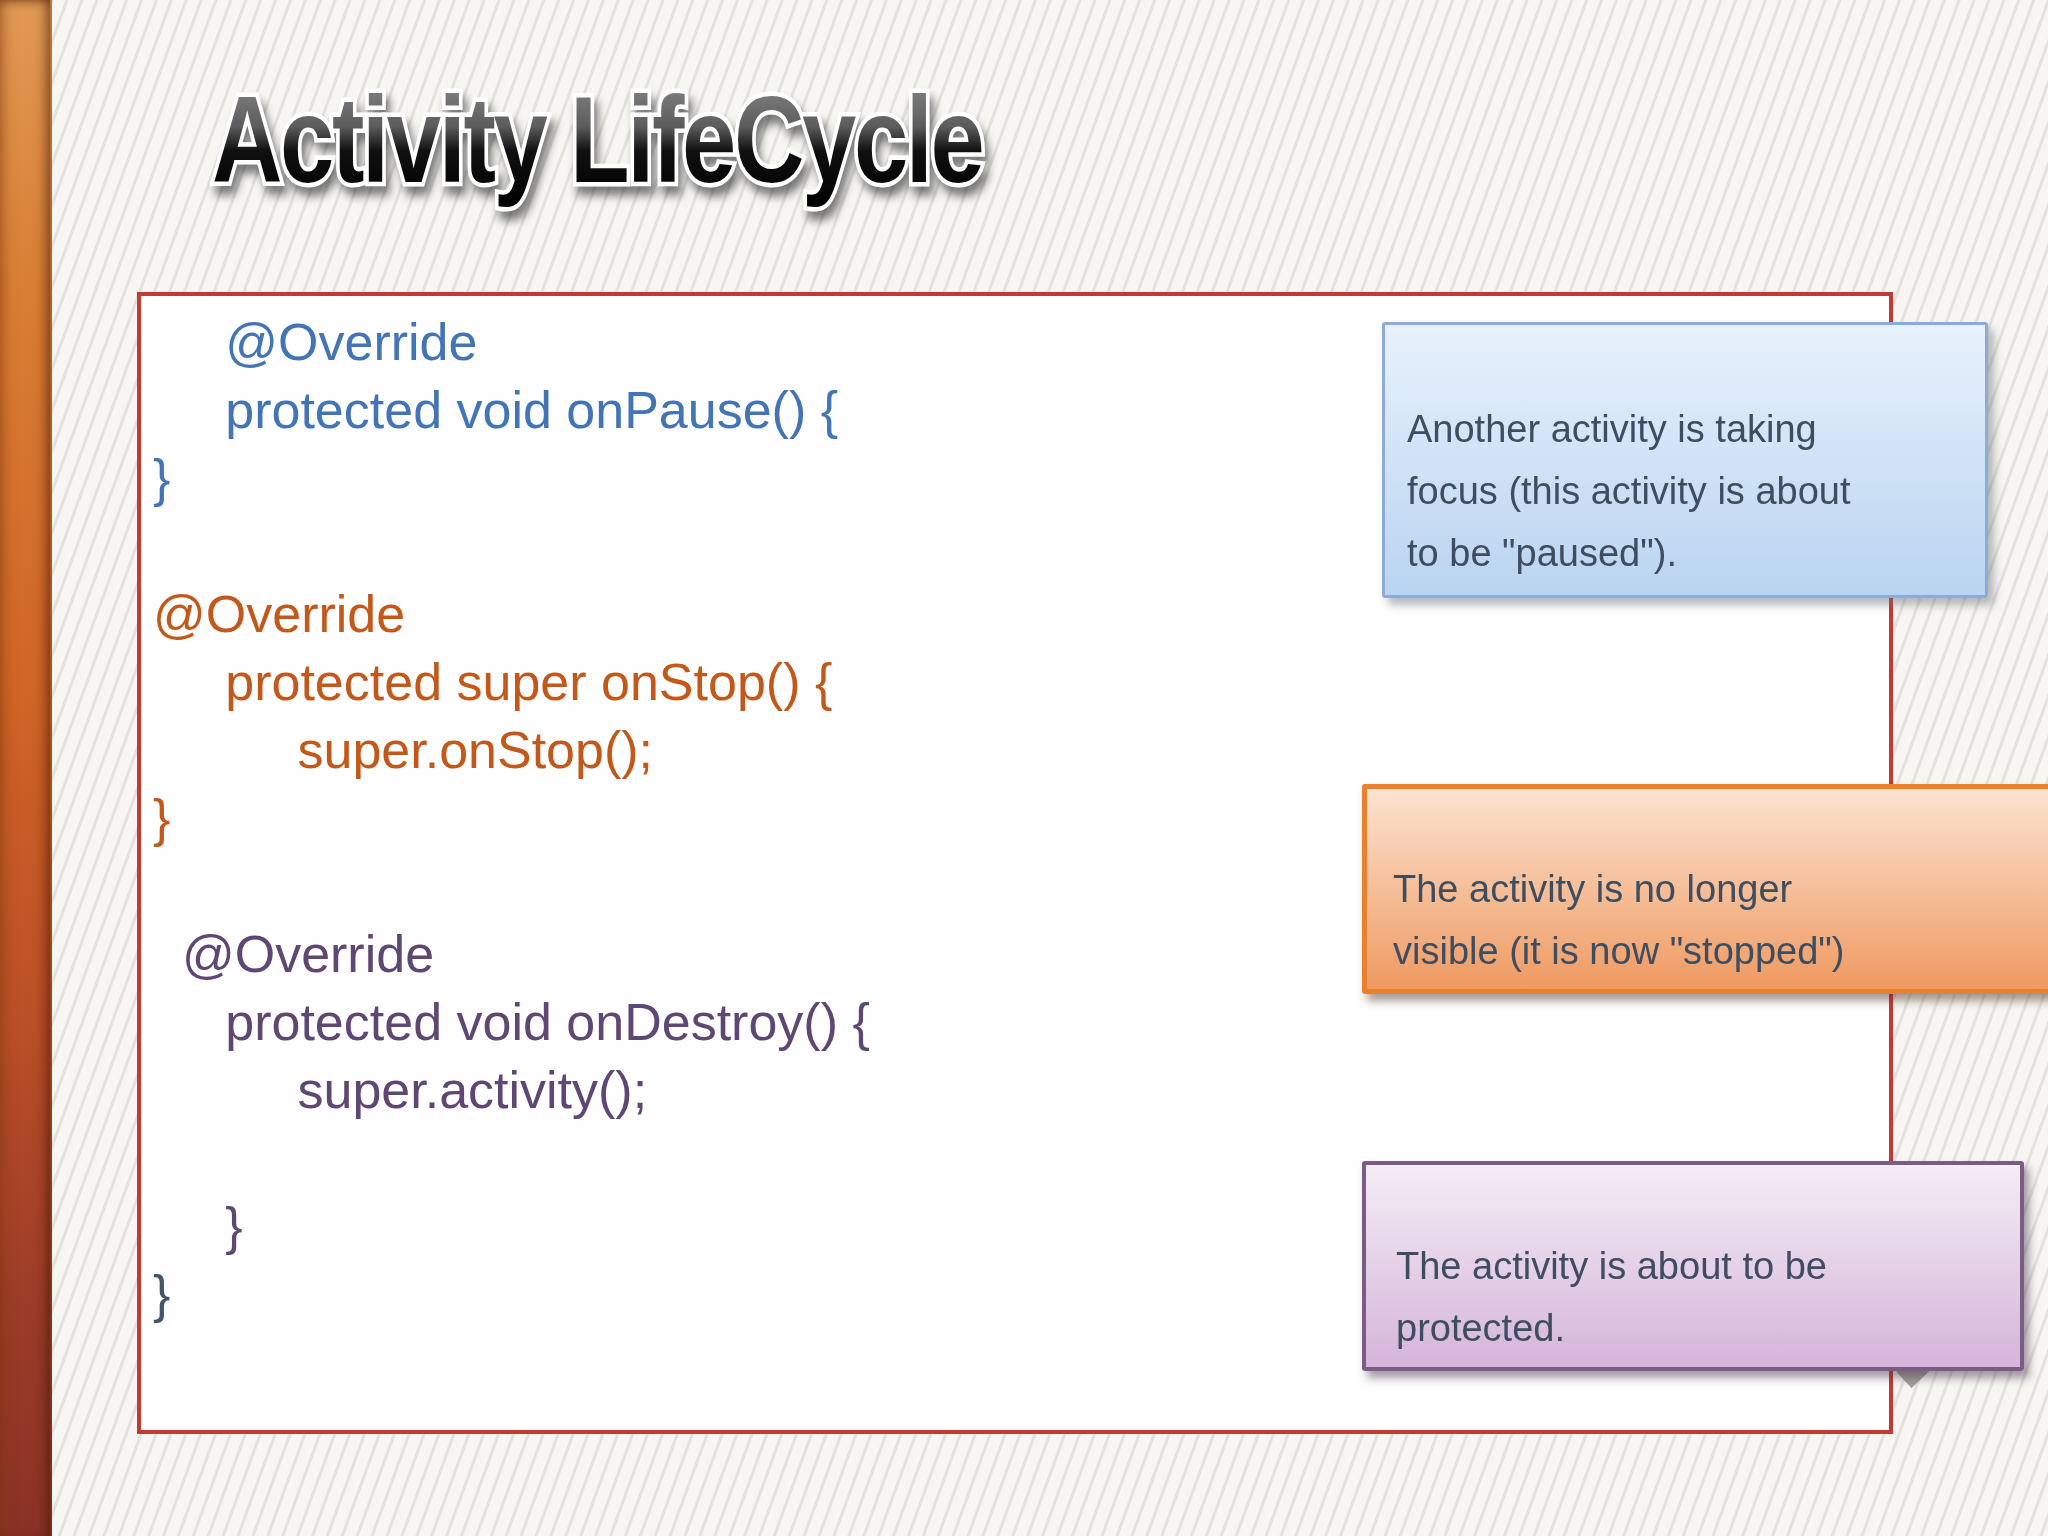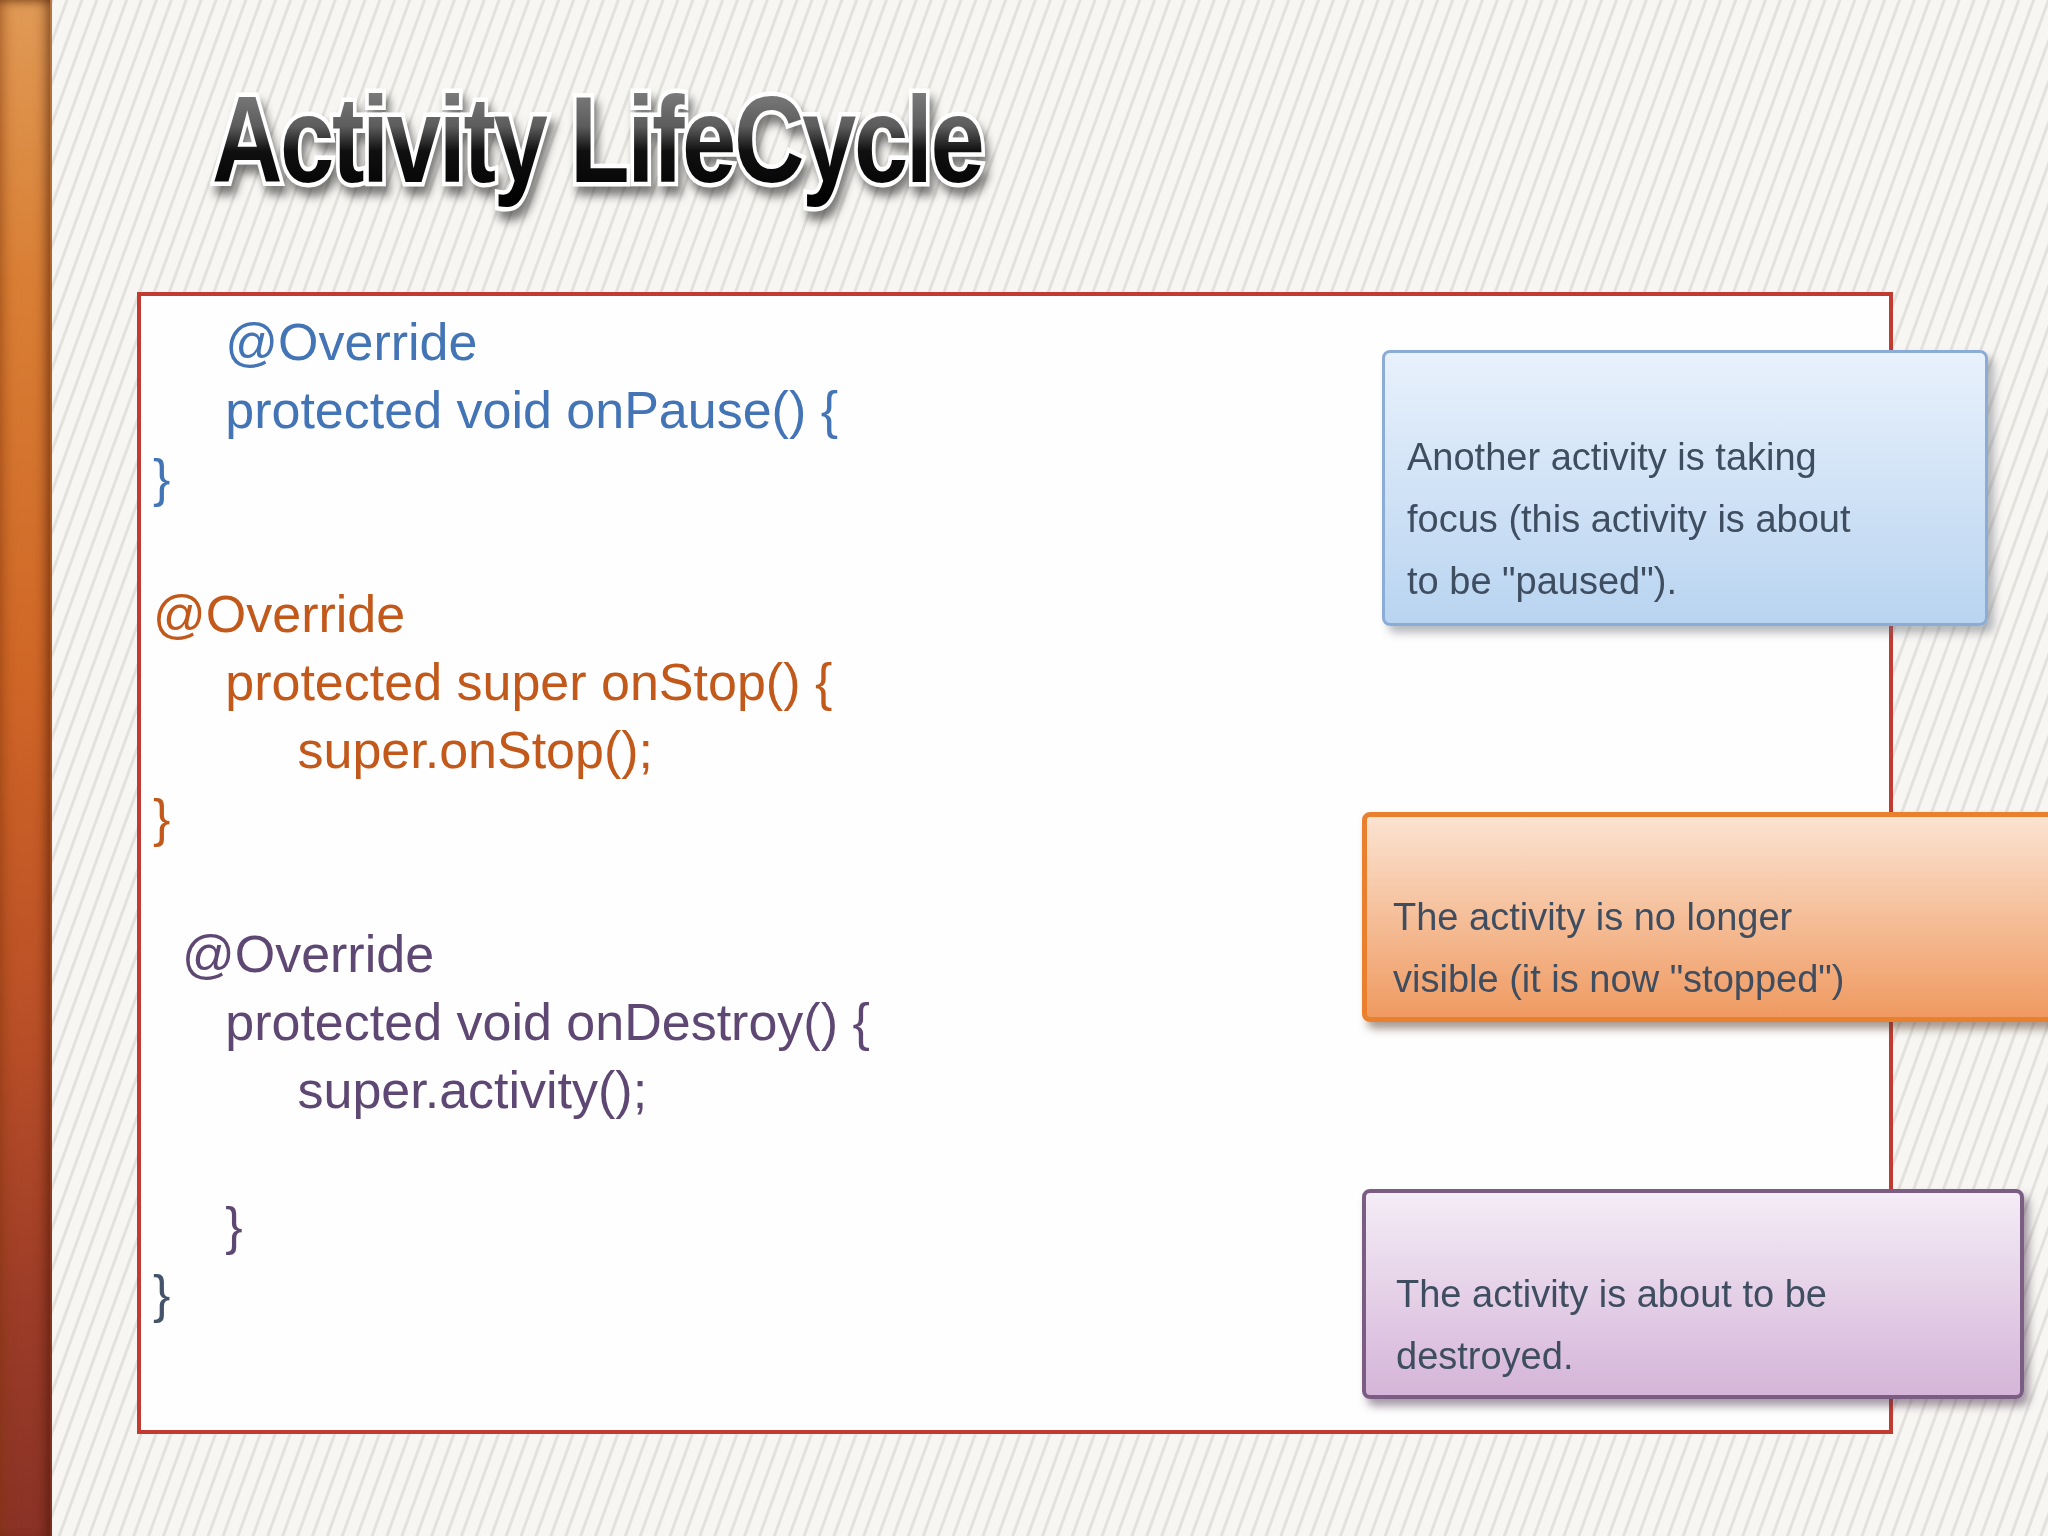--- a/index.html
+++ b/index.html
@@ -52,22 +52,22 @@
     white-space:pre; font-size:52px; line-height:68px; height:68px;
     font-weight:400;
   }
   .c-blue   { color:var(--code-blue,#4374b6); }
   .c-orange { color:var(--code-orange,#c2591b); }
   .c-purple { color:var(--code-purple,#5e4772); }
   .c-slate  { color:var(--code-slate,#44546a); }
 
   
   .callout {
-    position:absolute; z-index:5; border-style:solid; border-radius:8px;
-    font-size:38px; line-height:62px; white-space:pre-line;margin-top:28px;
+    position:absolute; z-index:5; border-style:solid; border-radius:3px;
+    font-size:38px; line-height:62px; white-space:pre-line;
   }
   .callout-paused {
     left:1382px; top:322px; width:606px; min-height:208px;
     border-width:3px; padding:11px 22px;
     box-shadow:6px 7px 9px rgba(100,105,115,0.45);
   }
   .callout-stopped {
     left:1362px; top:784px; width:784px; min-height:140px;
     border-width:5px; padding:7px 26px;
     box-shadow:5px 7px 8px rgba(90,60,40,0.5);
@@ -119,20 +119,20 @@
 to be "paused").</span>
 </div>
 
 <div class="callout callout-stopped" style="border-color: rgb(232, 128, 46); background: linear-gradient(rgb(251, 227, 209) 0%, rgb(239, 154, 97) 100%); color: rgb(63, 77, 96);">
   <span>The activity is no longer
 visible (it is now "stopped")</span>
 </div>
 
 <div class="callout callout-destroyed" style="border-color: rgb(123, 93, 131); background: linear-gradient(rgb(244, 236, 246) 0%, rgb(213, 181, 217) 100%); color: rgb(63, 77, 96);">
   <span>The activity is about to be
-destroyed.</span>
+protected.</span>
 </div>
 
 <div class="next-chevron">
   <svg width="64" height="90" viewBox="0 0 64 90">
     <polyline id="chevron-shape" points="11,8 51,44 11,82" fill="none" stroke="#a59e98" stroke-width="22" stroke-linejoin="miter" stroke-linecap="butt"></polyline>
   </svg>
 </div>
 
 </body></html>

